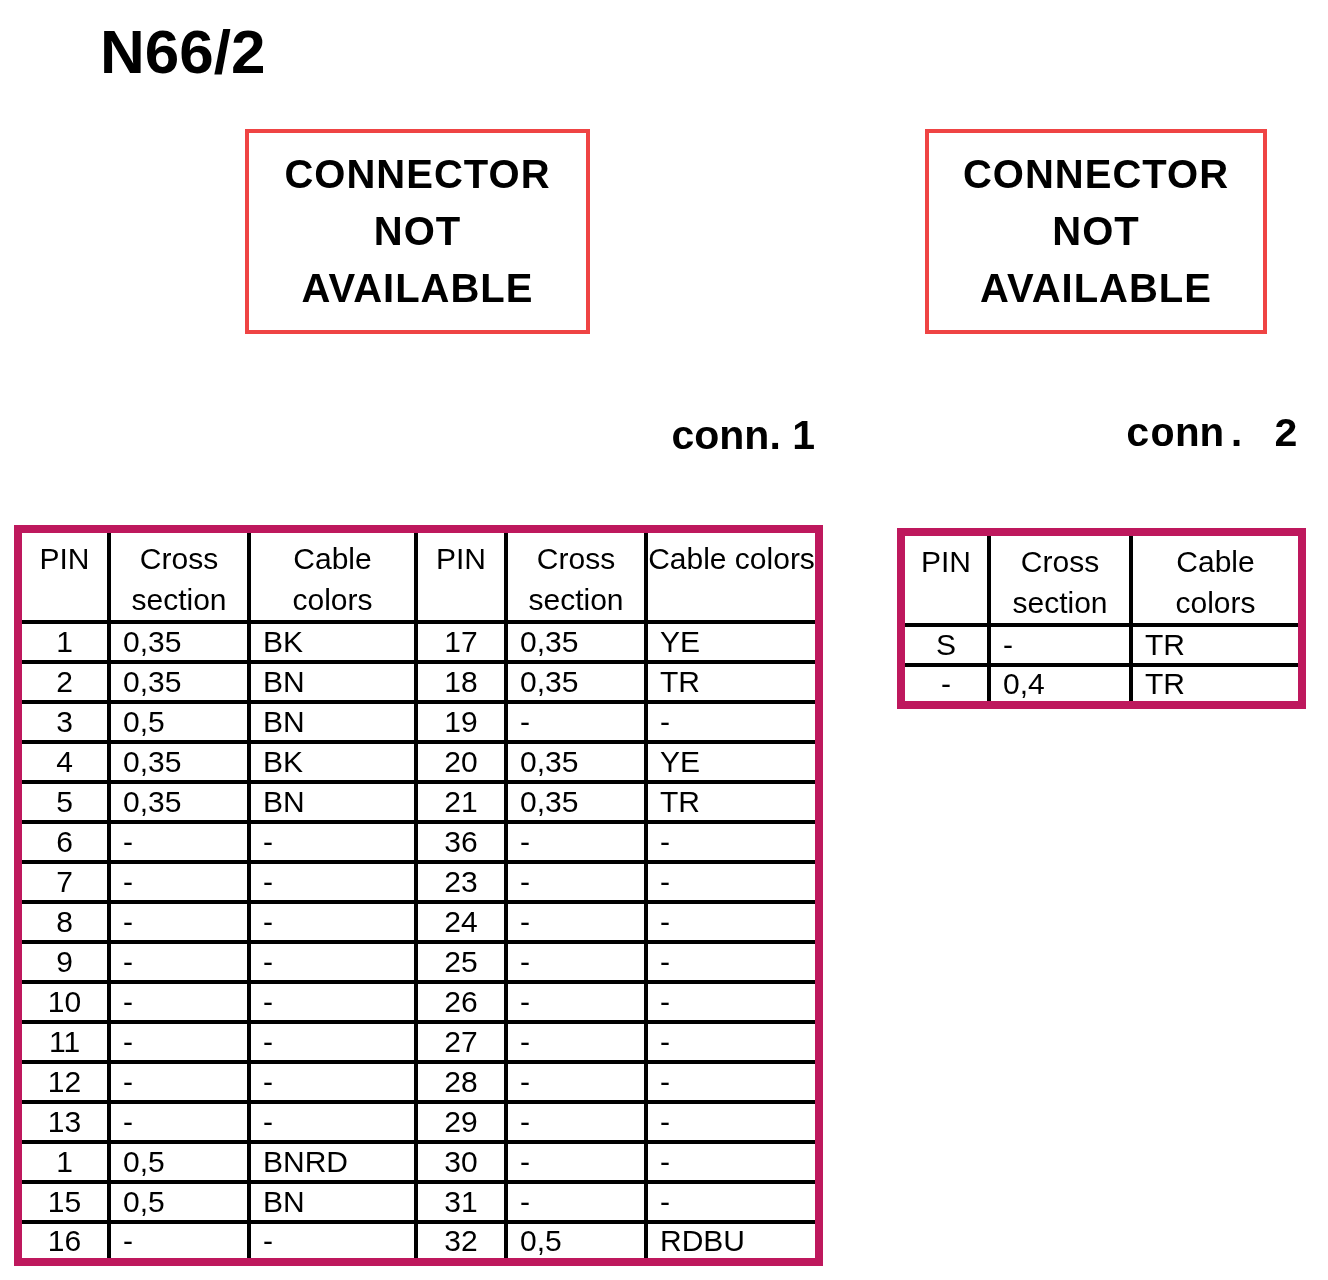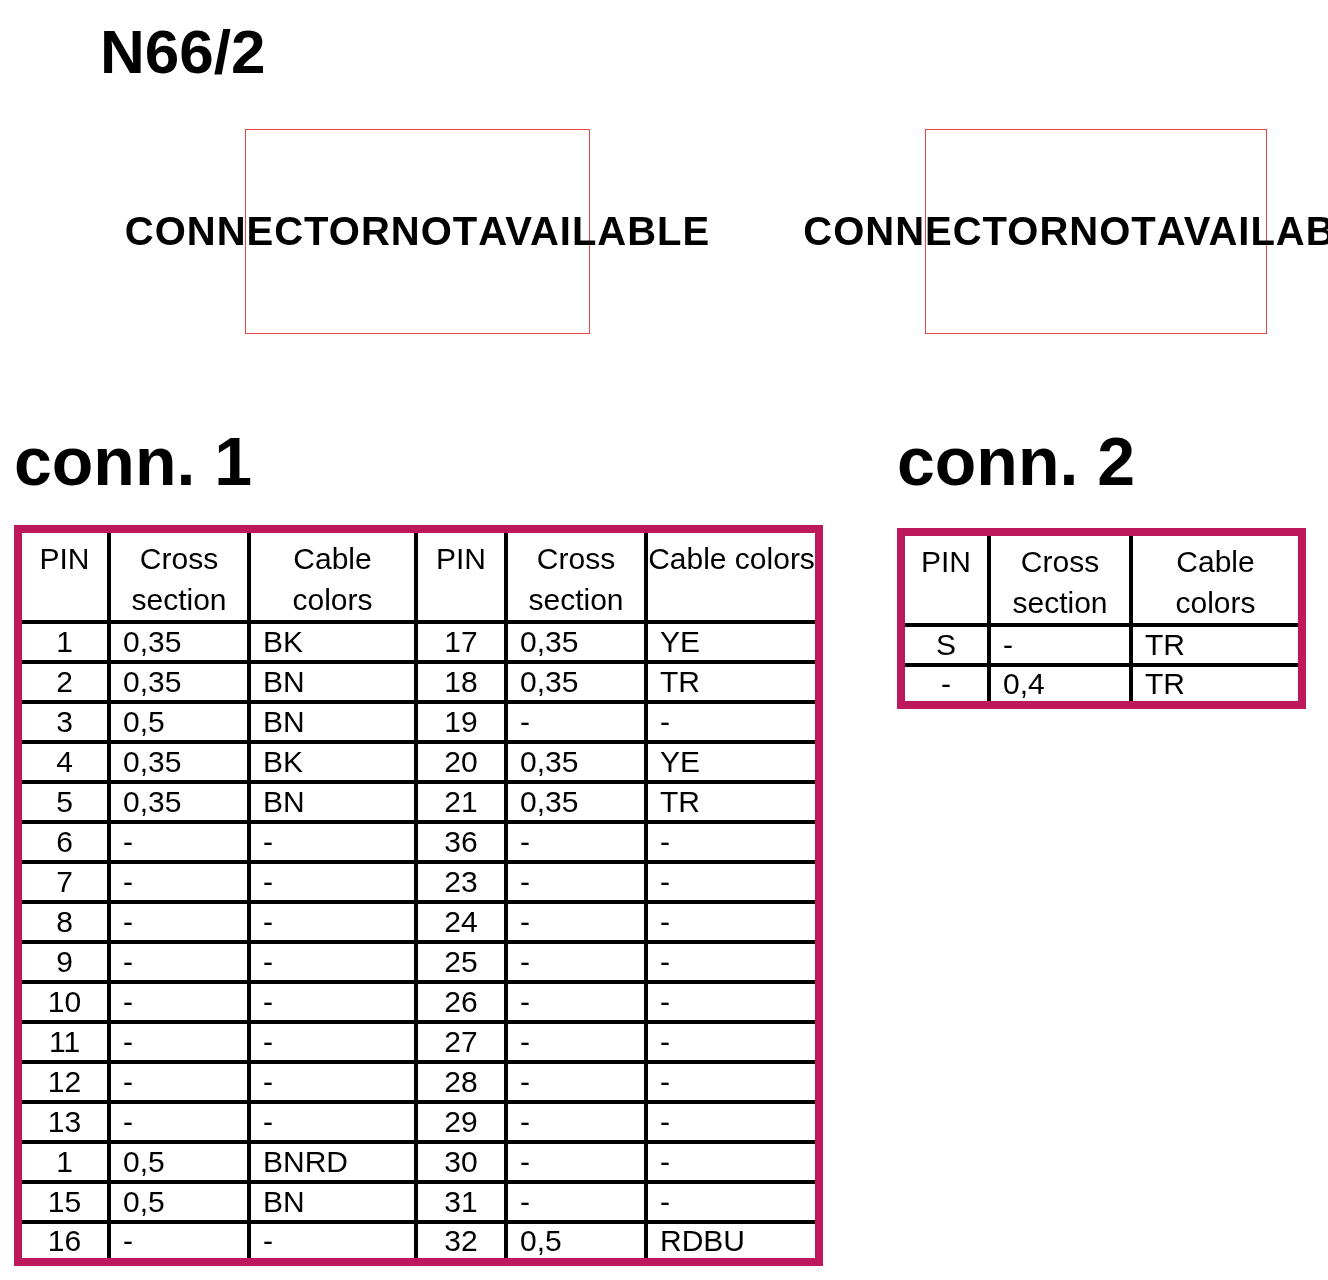--- a/index.html
+++ b/index.html
@@ -16,44 +16,44 @@
     top: 18px; left: 100px; width: 1228px;
     text-align: left;
     font-size: 62px;
     font-weight: bold;
     line-height: 1.1;
   }
   .notice-box {
     position: absolute;
     top: 129px;
     height: 205px;
-    border: 1px solid #ef4444;
+    border: 4px solid #ef4444;
     display: flex;
-    flex-direction: row;
+    flex-direction: column;
     justify-content: center;
     align-items: center;
     text-align: center;
     font-size: 40px;
     font-weight: bold;
     line-height: 57px;
     letter-spacing: 1px;
   }
   .notice-box.left  { left: 245px; width: 345px; }
   .notice-box.right { left: 925px; width: 342px; }
 
   .conn-title {
     position: absolute;
-    top: 424px;
-    text-align: left;
-    font-size: 68px;
+    top: 413px;
+    text-align: right;
+    font-size: 41px;
     font-weight: bold;
     line-height: 1.1;
   }
   .conn-title.c1 { left: 14px;  width: 801px; }
-  .conn-title.c2 { left: 897px; width: 401px; }
+  .conn-title.c2 { left: 897px; width: 401px; font-family: Liberation Mono, monospace; }
 
   table.pin-table {
     position: absolute;
     border-collapse: collapse;
     table-layout: fixed;
     border: 8px solid #be185d;
     font-size: 30px;
   }
   table.pin-table th, table.pin-table td {
     border: 4px solid #000000;

